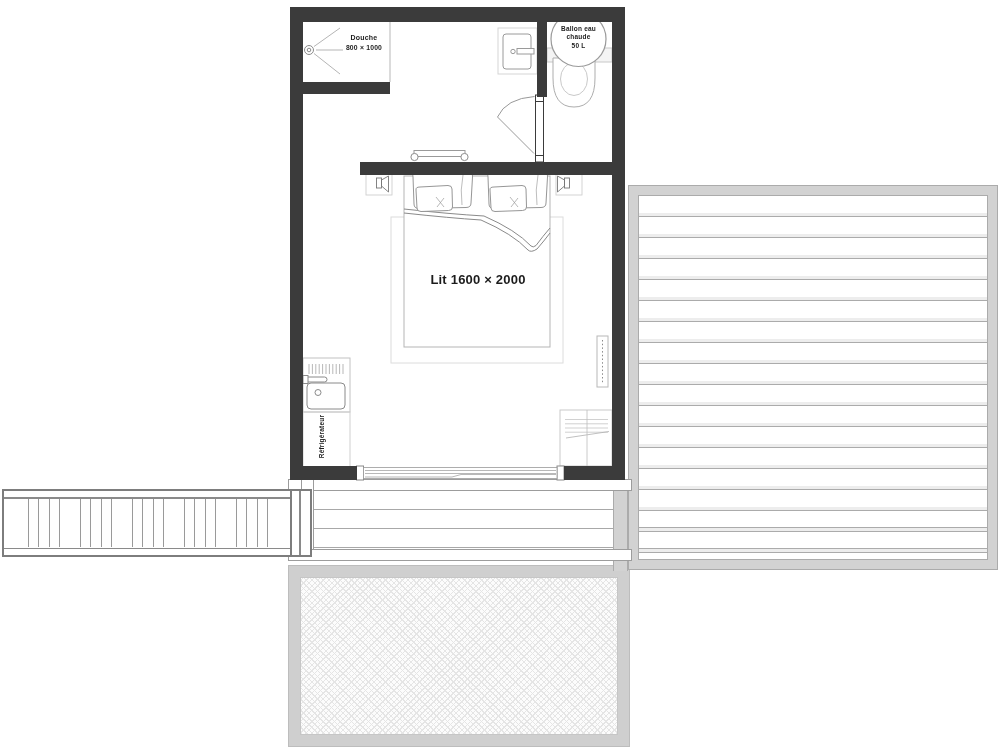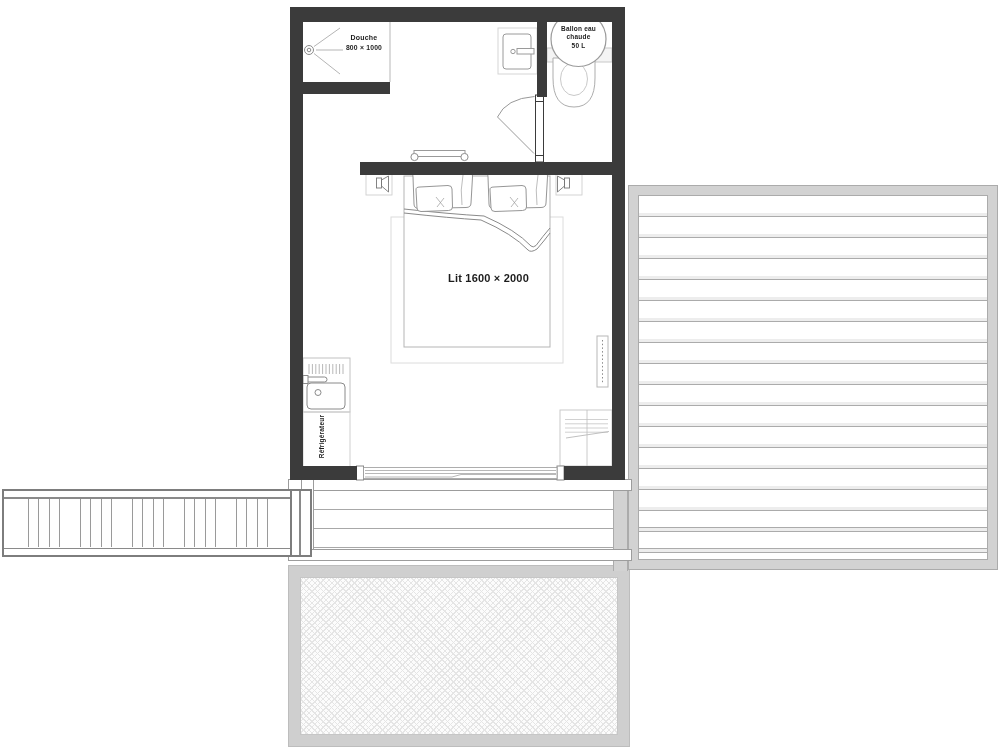--- a/index.html
+++ b/index.html
@@ -29,21 +29,21 @@
       border:1px solid #bdbdbd;z-index:9;box-sizing:border-box;}
   #hatch .inner{position:absolute;left:11px;top:11px;right:11px;bottom:11px;background:#fcfcfc;border:1px solid #c6c6c6;
       background-image:repeating-linear-gradient(45deg,#e5e5e5 0 1px,transparent 1px 4px),
                        repeating-linear-gradient(-45deg,#e5e5e5 0 1px,transparent 1px 4px);}
   
   #fixtures{position:absolute;left:0;top:0;z-index:30;}
   
   .label{position:absolute;z-index:50;text-align:center;font-weight:600;letter-spacing:.2px;color:#1c1c1c;}
   #shower-label{left:333px;top:33px;width:62px;font-size:7px;line-height:9.5px;}
   #heater-label{left:551px;top:25px;width:55px;font-size:6.5px;line-height:8.4px;}
-  #bed-label{left:427px;top:272px;width:102px;font-size:11px;text-align:right;}
+  #bed-label{left:427px;top:272px;width:102px;font-size:13px;}
   #fridge-label{left:281px;top:431px;width:84px;height:11px;font-size:6.5px;transform:rotate(-90deg);}
 </style>
 </head>
 <body>
 
 <div id="canvas">
 
   <div class="frame" style="left:628px;top:185px;width:370px;height:385px;">
     <div class="terrace-planks"></div>
   </div>

